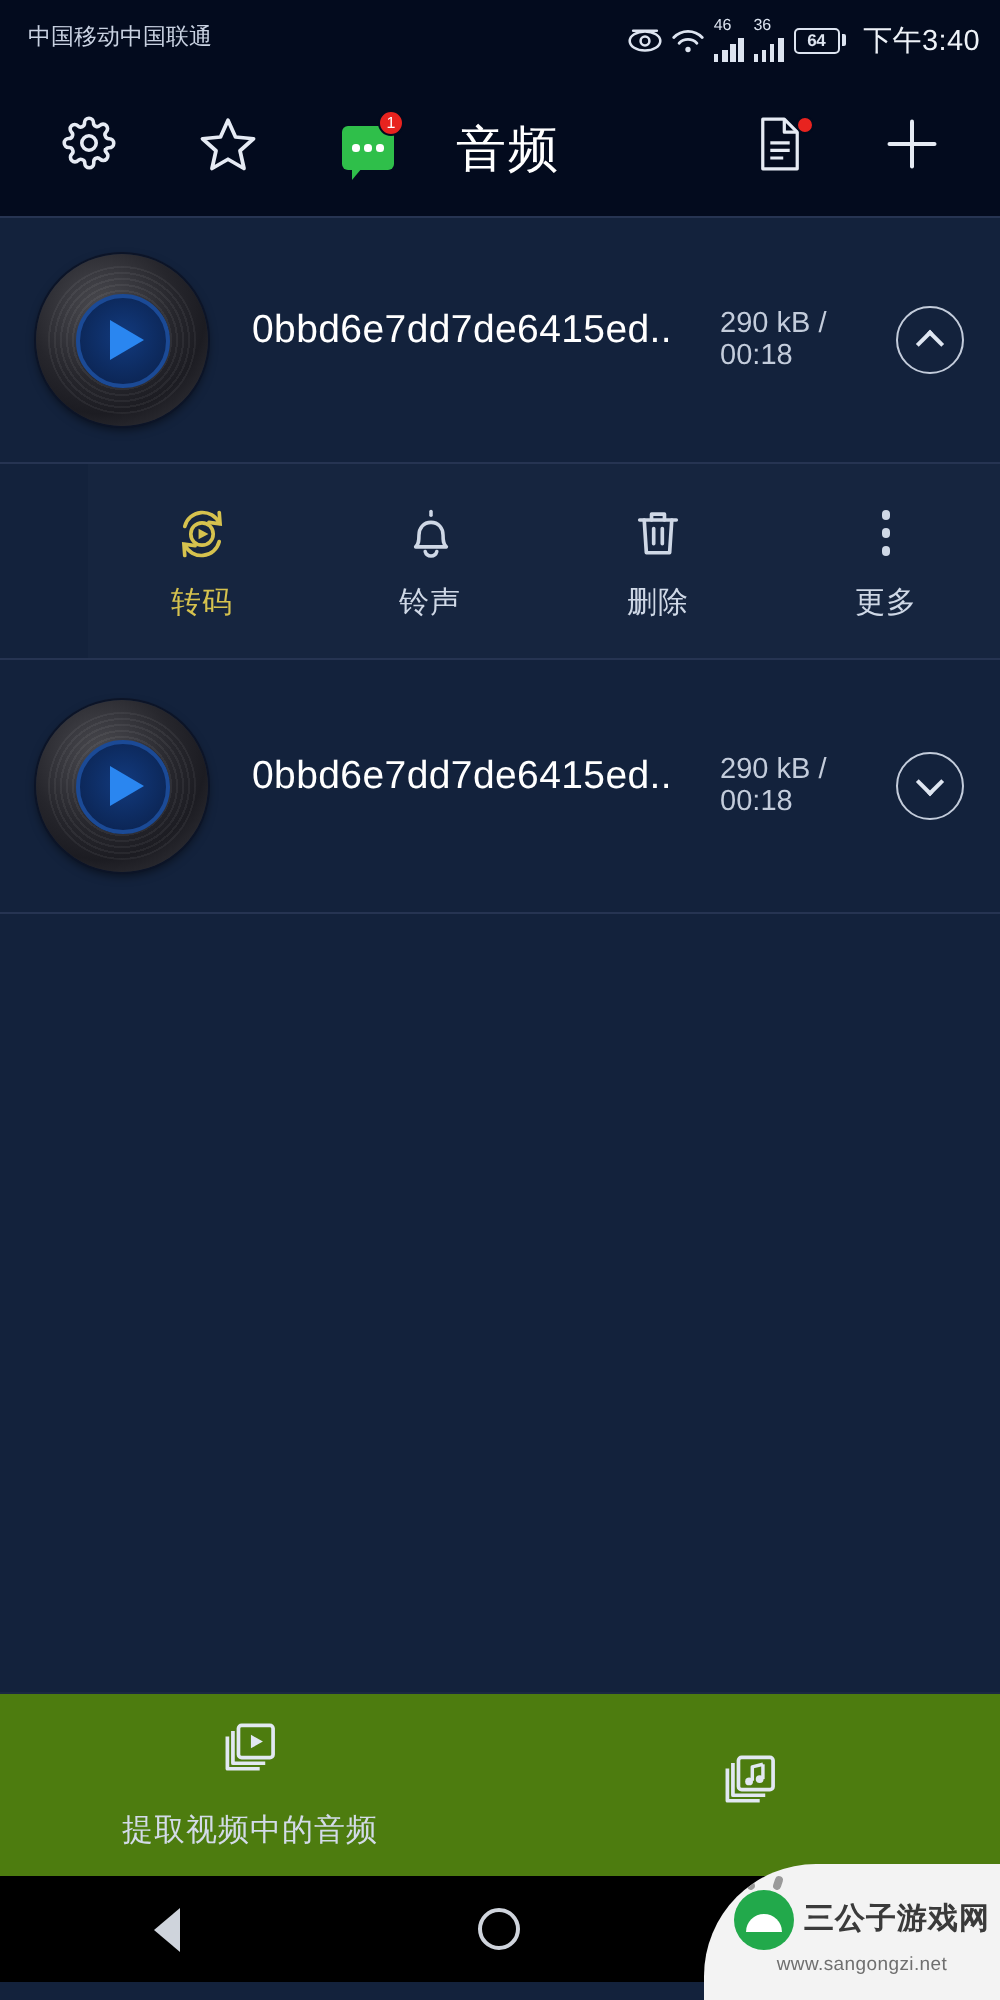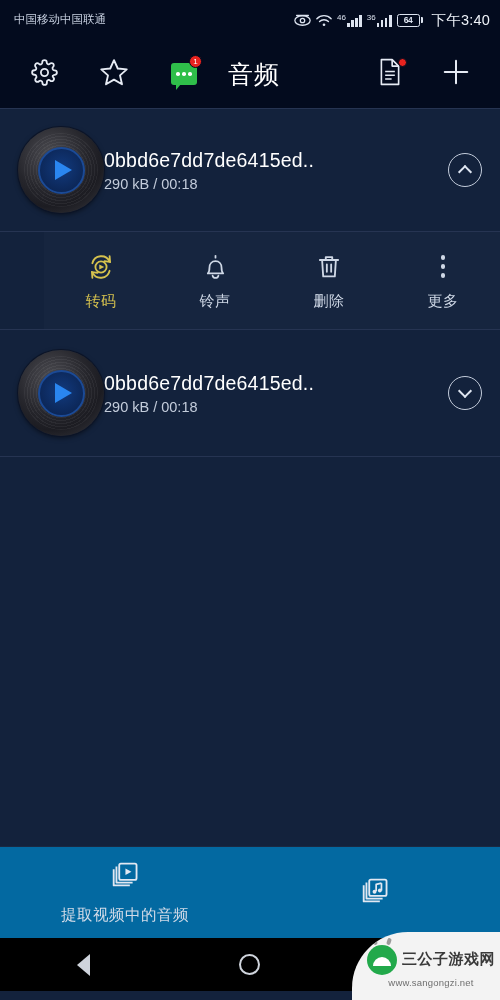--- a/index.html
+++ b/index.html
@@ -14,21 +14,21 @@
   
   .statusbar {
     height:40px; background:#030b1e;
     display:flex; align-items:center; justify-content:space-between;
     padding:0 10px 0 14px;
   }
   .carriers { display:flex; flex-direction:row; justify-content:center;
     line-height:1.15; color:#c9d2e2; font-size:11.5px; }
   .sb-right { display:flex; align-items:center; gap:5px; color:#dde4f0; }
   .sb-icon { display:flex; align-items:flex-end; }
-  .sig-group { display:flex; align-items:flex-end; gap:1px; }
+  .sig-group { display:flex; align-items:flex-end; gap:1px;flex-direction:column; }
   .sig-label { font-size:8px; line-height:1; color:#dde4f0; margin-right:0px; align-self:flex-start; }
   .bars { display:flex; align-items:flex-end; gap:1.5px; height:13px; }
   .bars i { display:block; width:2.6px; background:#dde4f0; }
   .bars i:nth-child(1){height:4px}
   .bars i:nth-child(2){height:6.5px}
   .bars i:nth-child(3){height:9px}
   .bars i:nth-child(4){height:12px}
   .battery { display:flex; align-items:center; }
   .batt-body { width:23px; height:13px; border:1.4px solid #dde4f0; border-radius:2.5px;
     display:flex; align-items:center; justify-content:center;
@@ -61,21 +61,21 @@
     box-shadow:0 0 0 1px #0c1427, 0 2px 5px rgba(0,0,0,.5);
     display:flex;align-items:center;justify-content:center;}
   .thumb:before{content:"";position:absolute;inset:6px;border-radius:50%;
     background:repeating-radial-gradient(circle, rgba(255,255,255,.05) 0 1px, rgba(0,0,0,0) 1px 3px);}
   .disc-center { width:47px;height:47px;border-radius:50%;
     background:radial-gradient(circle at 50% 45%, #123a7e 0%, #0d2a5e 60%, #0a1f49 100%);
     border:2px solid #1b4a96;
     display:flex;align-items:center;justify-content:center; position:relative; z-index:2;}
   .play-tri { width:0;height:0;border-left:17px solid #2a86f0;
     border-top:10.5px solid transparent;border-bottom:10.5px solid transparent; margin-left:5px;}
-  .row-meta { flex:1; display:flex; flex-direction:column; gap:4px; }
+  .row-meta { flex:1; margin-left:22px; display:flex; flex-direction:row; gap:24px; }
   .row-title { color:#ffffff; font-size:19.5px; letter-spacing:0.2px; }
   .row-sub { color:#c3ccdb; font-size:14.5px; }
   .chev { width:34px;height:34px;border-radius:50%;border:1.6px solid #c3ccdb;
     display:flex;align-items:center;justify-content:center;flex:none;}
   .chev i { width:10px;height:10px;border-left:2px solid #dfe6f1;border-top:2px solid #dfe6f1; display:block;}
   .chev.up i { transform:rotate(45deg); margin-top:4px; }
   .chev.down i { transform:rotate(-135deg); margin-bottom:4px; }
 
   
   .actionbar { height:97px; display:flex; align-items:center; background:#16253f;margin-left:44px; }
@@ -84,21 +84,21 @@
   .action .lb { font-size:15px; letter-spacing:0.5px;}
   .gold { color:#d6c24e; }
   .pale { color:#cfd8e6; }
   .dots3 { display:flex;flex-direction:column;gap:4.5px;align-items:center;}
   .dots3 b { width:4.5px;height:4.5px;border-radius:50%;background:#cfd8e6;display:block;}
 
   
   .filler { background:#13223c; }
 
   
-  .bottombar { height:92px; background:#0369a1; display:flex; align-items:center;
+  .bottombar { height:92px; background:#4d7c0f; display:flex; align-items:center;
     border-top:1px solid #1b2942; }
   .bb-item { flex:1; display:flex;flex-direction:column;align-items:center;gap:11px; }
   .bb-lb { color:#d3dbe8; font-size:15.5px; letter-spacing:0.5px; }
 
   
   .navbar { height:53px; background:#000000; display:flex; align-items:center;
     justify-content:space-around; }
   .nav-btn { width:60px;height:40px;display:flex;align-items:center;justify-content:center;}
   .nav-back { width:0;height:0;border-right:13px solid #cfd4dc;
     border-top:11px solid transparent;border-bottom:11px solid transparent;}

